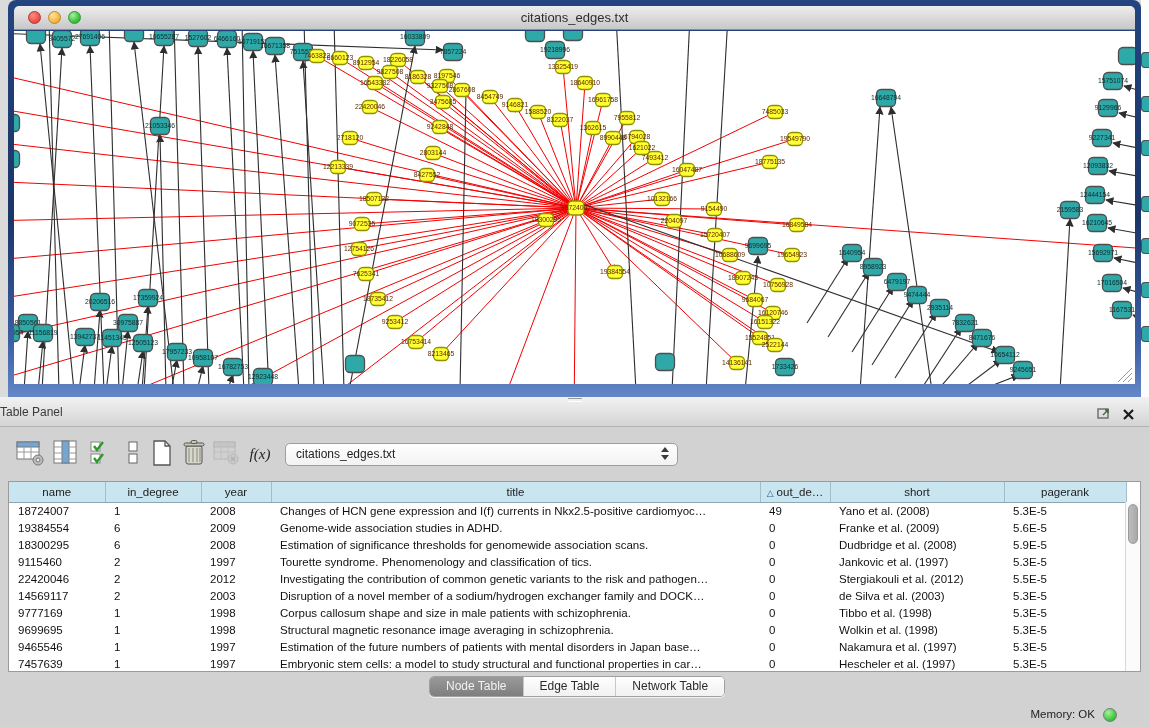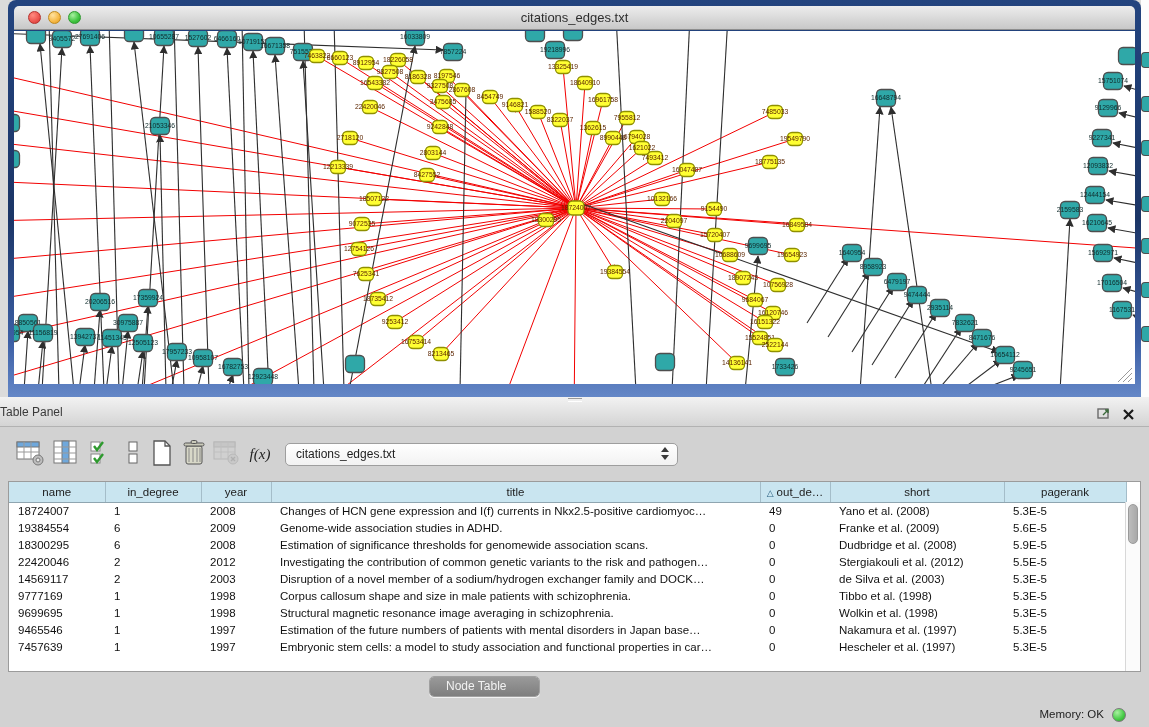--- a/index.html
+++ b/index.html
@@ -44,26 +44,26 @@
   th { height:20px; background:#C9E5F0; border-right:1px solid #A4BDC9; border-bottom:1px solid #8FA5B0;
        font-weight:normal; color:#1c1c1c; text-align:center; overflow:hidden; white-space:nowrap; }
   td { height:17px; padding:0 0 0 9px; color:#111; white-space:nowrap; overflow:hidden; text-overflow:clip; }
   .sort-glyph { font-size:9px; color:#2a6080; margin-right:3px; }
   #vscroll { position:absolute; right:0; top:20px; bottom:0; width:15px; background:#FBFBFB; border-left:1px solid #D8D8D8; }
   #vthumb { position:absolute; left:2px; top:2px; width:10px; height:40px; border-radius:5px;
     background:linear-gradient(90deg,#BDBDBD,#A9A9A9); border:1px solid #9a9a9a; }
   
   #tabs { position:absolute; left:429px; top:279px; height:21px; display:flex;
     border:1px solid #A0A0A0; border-radius:5px; overflow:hidden; background:#FDFDFD;
-    box-shadow:0 1px 0 rgba(255,255,255,.7);flex-direction:column; }
+    box-shadow:0 1px 0 rgba(255,255,255,.7); }
   .tab { font-size:12px; color:#2b2b2b; line-height:19px; padding:0 16px; background:linear-gradient(#FEFEFE,#F1F1F1); }
   .tab.selected { background:linear-gradient(#9A9A9A,#7E7E7E); color:#F2F2F2; }
   .tab + .tab { border-left:1px solid #C8C8C8; }
   
-  #statusbar { position:absolute; left:0; bottom:0; right:3px; height:27px; }
+  #statusbar { position:absolute; left:0; bottom:0; right:12px; height:27px; }
   #memory-label { position:absolute; right:42px; bottom:7px; font-size:11.5px; color:#222; }
   #memory-led { position:absolute; right:20px; bottom:5px; width:14px; height:14px; border-radius:50%;
     background:radial-gradient(circle at 35% 30%,#A8F0A0,#44CB44 60%,#2E9A2E); border:1px solid #7a7a7a; }
 </style>
 </head>
 <body>
 
 <div id="net-window">
   <div id="titlebar">
     <span class="light" id="light-close"></span>
@@ -808,20 +808,29 @@
           <tr>
             <td>18300295</td>
             <td>6</td>
             <td>2008</td>
             <td>Estimation of significance thresholds for genomewide association scans.</td>
             <td>0</td>
             <td>Dudbridge et al. (2008)</td>
             <td>5.9E-5</td>
           </tr>
           <tr>
+            <td>9115460</td>
+            <td>2</td>
+            <td>1997</td>
+            <td>Tourette syndrome. Phenomenology and classification of tics.</td>
+            <td>0</td>
+            <td>Jankovic et al. (1997)</td>
+            <td>5.3E-5</td>
+          </tr>
+          <tr>
             <td>22420046</td>
             <td>2</td>
             <td>2012</td>
             <td>Investigating the contribution of common genetic variants to the risk and pathogen…</td>
             <td>0</td>
             <td>Stergiakouli et al. (2012)</td>
             <td>5.5E-5</td>
           </tr>
           <tr>
             <td>14569117</td>
@@ -856,21 +865,21 @@
             <td>1997</td>
             <td>Estimation of the future numbers of patients with mental disorders in Japan base…</td>
             <td>0</td>
             <td>Nakamura et al. (1997)</td>
             <td>5.3E-5</td>
           </tr>
           <tr>
             <td>7457639</td>
             <td>1</td>
             <td>1997</td>
-            <td>Embryonic stem cells: a model to study association and functional properties in car…</td>
+            <td>Embryonic stem cells: a model to study structural and functional properties in car…</td>
             <td>0</td>
             <td>Hescheler et al. (1997)</td>
             <td>5.3E-5</td>
           </tr>
         </tbody>
     </table>
     <div id="vscroll">
       <div id="vthumb"></div>
     </div>
   </div>

